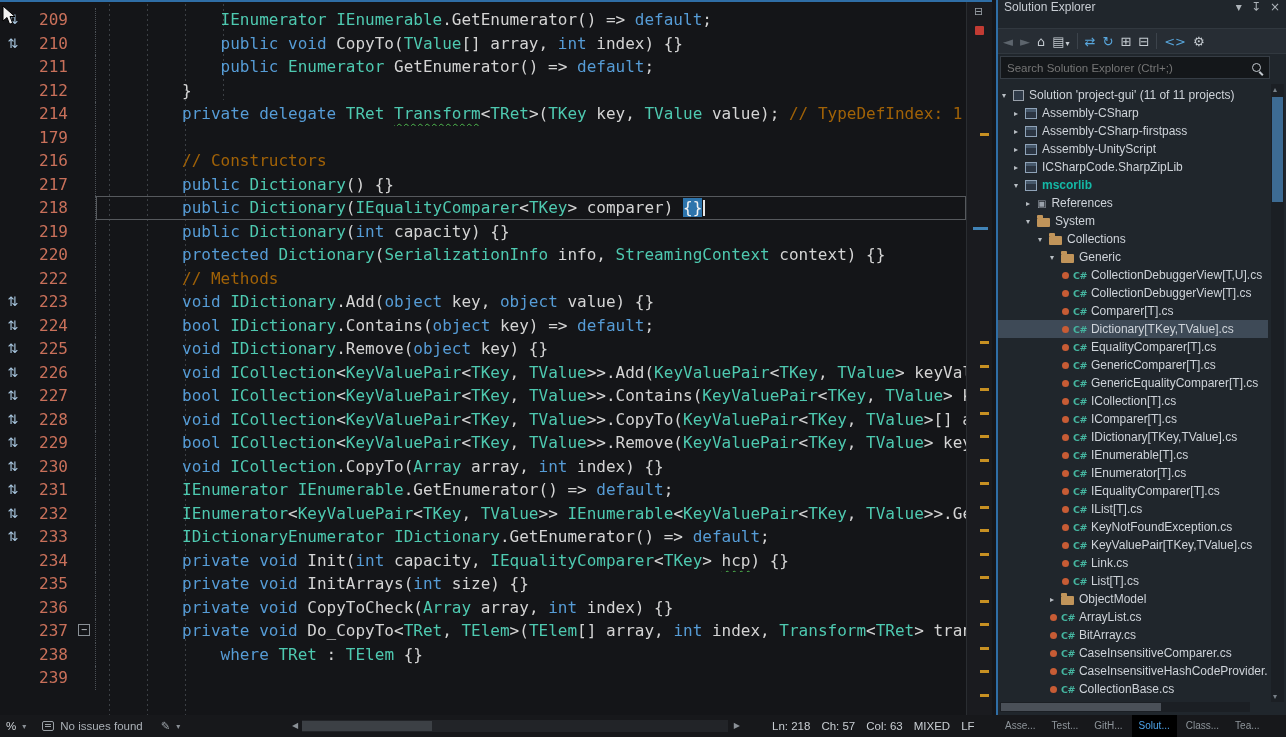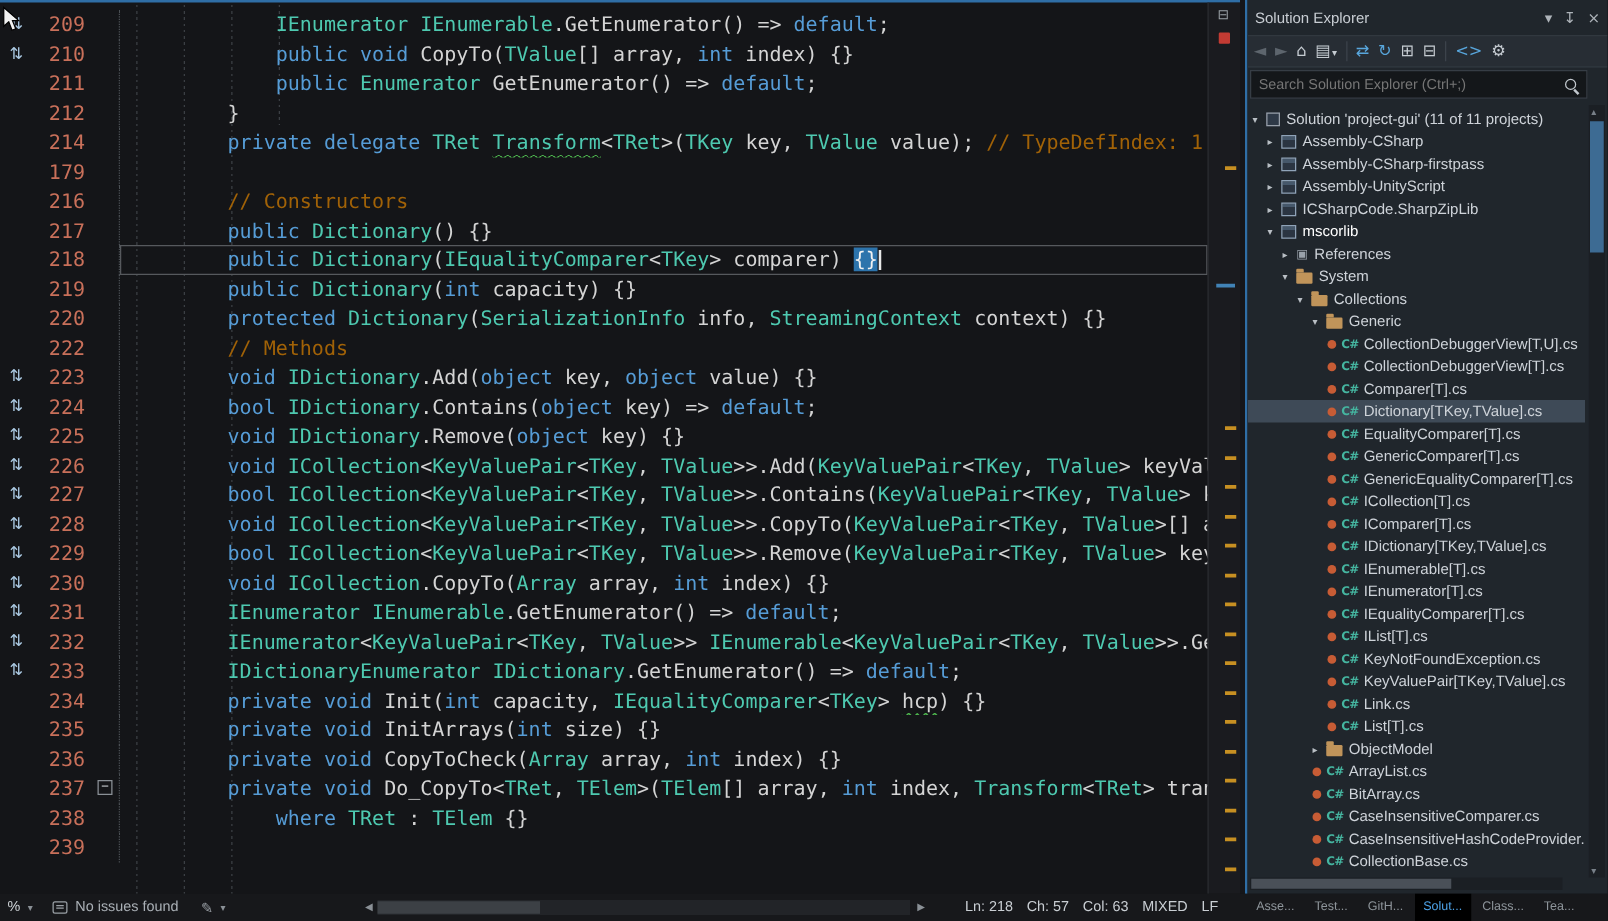--- a/index.html
+++ b/index.html
@@ -30,37 +30,37 @@
   .ovmark.blue{left:6px;width:15px;background:#4183b6}
 
   
   #cursor{position:absolute;left:2px;top:3px;z-index:99}
 
   
   #splitter{position:absolute;left:992px;top:0;width:6px;height:715px;background:#15161a;border-right:2px solid #2f6ea6}
 
   
   #explorer{position:absolute;left:998px;top:0;width:288px;height:715px;background:#20262c;color:#ced3d9;overflow:hidden}
-  #exp-header{position:absolute;left:0;top:0;width:100%;height:28px;display:flex;align-items:center;padding:0 6px;font-size:12px;color:#c8cdd3}
+  #exp-header{position:absolute;left:0;top:0;width:100%;height:28px;display:flex;align-items:flex-start;padding:0 6px;font-size:12px;color:#c8cdd3}
   #exp-title{flex:1}
   #title-icons{display:flex;gap:9px}
   #title-icons span{color:#aeb4ba;font-size:12px;font-family:"DejaVu Sans",sans-serif;cursor:default}
   #exp-toolbar{position:absolute;left:0;top:28px;width:100%;height:26px;background:#272d34;border-top:1px solid #31383f;border-bottom:1px solid #31383f;display:flex;align-items:center;padding:0 5px;gap:7px}
   .tico{font-size:13px;font-family:"DejaVu Sans",sans-serif;line-height:1}
   .tico.dim{color:#5d656d}.tico.norm{color:#c5cbd1}.tico.blue{color:#58a6dc}
   .tcaret{font-size:8px;color:#c5cbd1;margin-left:1px}
   .tsep{width:1px;height:16px;background:#3c434b}
   #exp-search{position:absolute;left:2px;top:56px;width:270px;height:23px;background:#14171a;border:1px solid #363d45;display:flex;align-items:center}
   #exp-search input{flex:1;background:transparent;border:none;outline:none;color:#8b939b;font-size:11.5px;padding:0 6px;font-family:"Liberation Sans",sans-serif}
   .mag{position:relative;width:9px;height:9px;border:1.5px solid #c2c8ce;border-radius:50%;margin-right:8px;flex:none}
   .mag::after{content:"";position:absolute;left:7px;top:7px;width:5px;height:1.5px;background:#c2c8ce;transform:rotate(45deg);transform-origin:0 0}
   #tree{position:absolute;left:0;top:84px;width:270px;height:620px;overflow:hidden;font-size:12px;padding-top:2px}
   .trow{height:18px;display:flex;align-items:center;white-space:nowrap}
   .trow.selrow{background:#3e4a57}
-  .trow.boldrow .tlabel{color:#ffffff;font-weight:normal}
+  .trow.boldrow .tlabel{color:#14b8a6;font-weight:bold}
   .tarrow{width:11px;flex:none;font-size:8px;color:#b9bfc5;font-family:"DejaVu Sans",sans-serif}
   .dot{width:7px;height:7px;border-radius:50%;background:#c75c35;margin-right:4px;flex:none}
   .csico{color:#45b5a0;font-size:9.5px;font-weight:bold;margin-right:4px;letter-spacing:-0.5px;flex:none;font-family:"DejaVu Sans",sans-serif}
   .folder{width:13px;height:9px;background:#c0945a;border-radius:1px;position:relative;margin-right:5px;margin-top:2px;flex:none}
   .folder::before{content:"";position:absolute;top:-3px;left:0;width:6px;height:3px;background:#c0945a;border-radius:1px 1px 0 0}
   .projico{width:12px;height:11px;border:1px solid #8fa3b8;margin-right:5px;background:linear-gradient(#46586b 0 3px,#2b3542 3px);flex:none}
   .refico{color:#9aa2ab;font-size:10px;margin-right:5px;flex:none;font-family:"DejaVu Sans",sans-serif}
   .solico{width:11px;height:11px;border:1px solid #98a0aa;margin-right:5px;background:#2e3947;flex:none}
   .tlabel{color:#ced3d9}
   #exp-vsb{position:absolute;right:2px;top:84px;width:13px;height:618px;background:#1b1f24}

